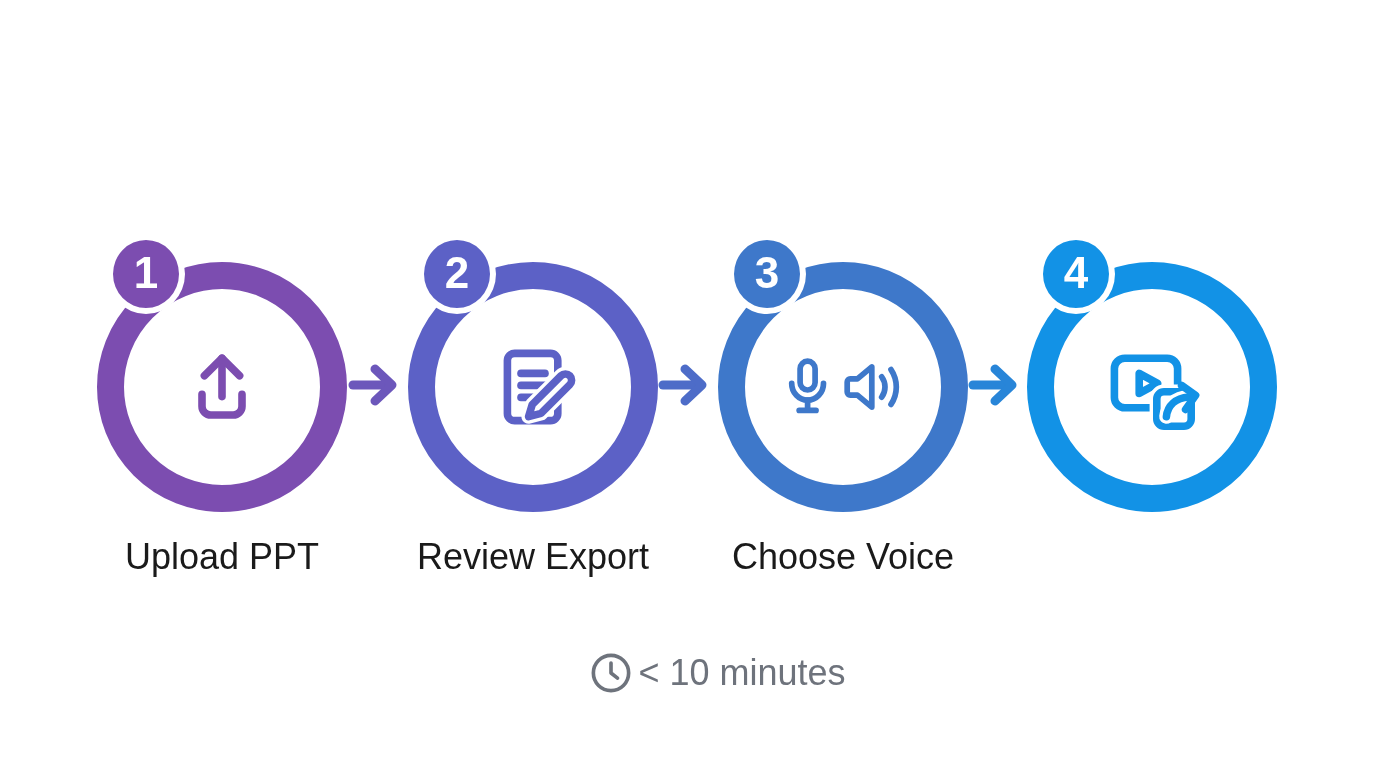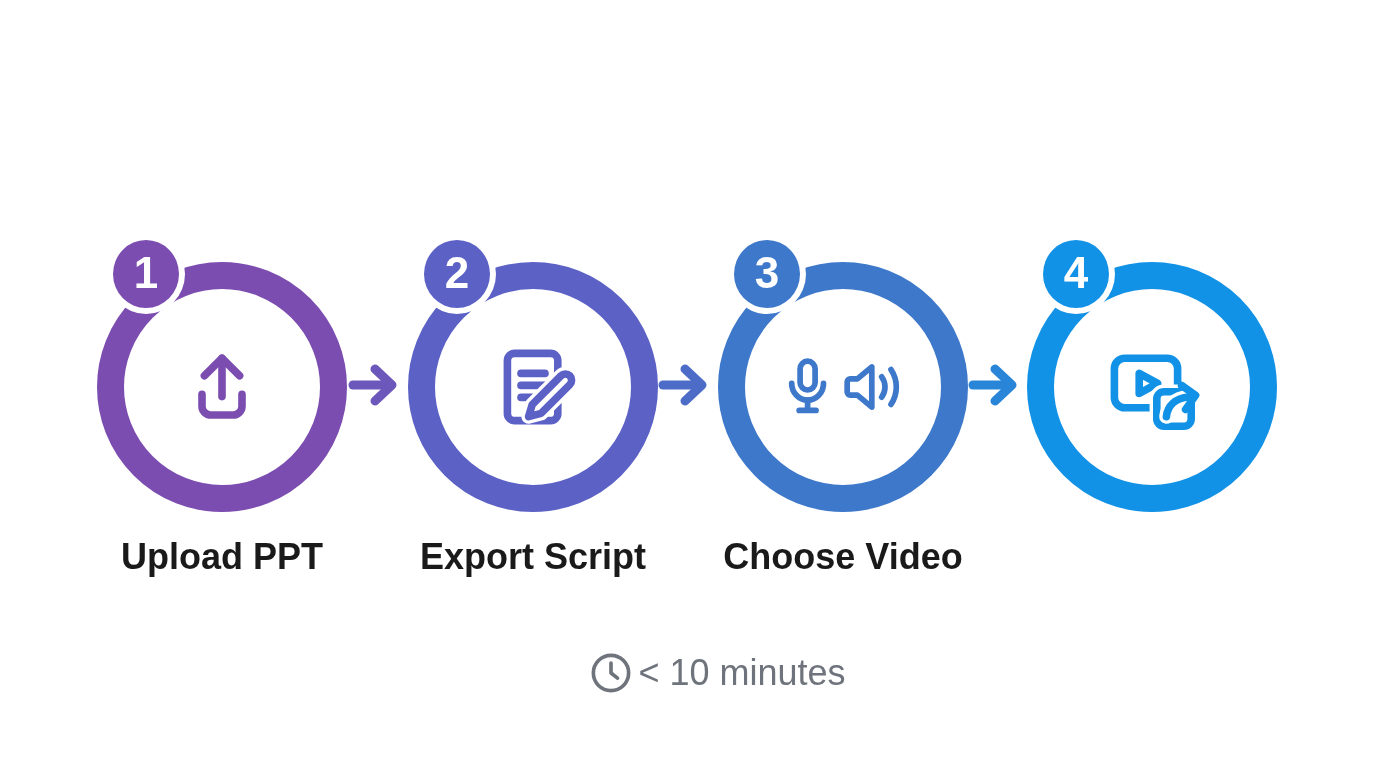--- a/index.html
+++ b/index.html
@@ -17,21 +17,21 @@
   }
   .badge{
     position:absolute;left:40px;top:4px;width:66px;height:66px;
     background:var(--c);border:6px solid #fff;border-radius:50%;
     display:flex;align-items:center;justify-content:center;
     color:#fff;font-size:44px;font-weight:700;line-height:1;
     padding-bottom:2px;box-sizing:content-box;
   }
   .step-label{
     position:absolute;left:0;top:306px;width:100%;text-align:center;
-    font-size:36px;font-weight:700;color:var(--label,#1a1a1a);white-space:nowrap;
+    font-size:36px;font-weight:400;color:var(--label,#1a1a1a);white-space:nowrap;
   }
   .icon svg{display:block;}
   .arrow{position:absolute;top:360px;width:62px;height:50px;color:var(--c);}
   .footer{
     position:absolute;left:0;top:650px;width:100%;
     display:flex;align-items:center;justify-content:center;gap:4px;
     color:var(--c,#6e737c);font-size:36px;font-weight:400;padding-left:29px;
   }
   svg{overflow:visible;}
 </style>
@@ -72,21 +72,21 @@
             <path d="M9 11.6h6"></path>
             <path d="M9 14.6h3.2"></path>
           <path d="M10.9 19.4l.9-3 7.2-7.2c.6-.6 1.6-.6 2.2 0s.6 1.6 0 2.2l-7.2 7.2z" stroke="#fff" stroke-width="3.6"></path>
           <path d="M10.9 19.4l.9-3 7.2-7.2c.6-.6 1.6-.6 2.2 0s.6 1.6 0 2.2l-7.2 7.2z"></path>
         </svg>
       </span>
     </div>
     <div class="badge">
       <span>2</span>
     </div>
-    <div class="step-label">Export Script</div>
+    <div class="step-label">Review Export</div>
   </div>
 
   <div class="arrow" style="left: 657px; --c: #4D6CC8;">
     <svg width="62" height="50" viewBox="0 0 62 50" fill="none" stroke="currentColor" stroke-width="9" stroke-linecap="round" stroke-linejoin="round">
       <path d="M6 25h36"></path>
         <path d="M28 9l17 16-17 16"></path>
     </svg>
   </div>
 
   <div class="step" style="left: 688px; --c: #3E78CA;">
@@ -99,21 +99,21 @@
             <path d="M7.4 18.8h5.6"></path>
           <path d="M31.6 4.3v13.4l-4.8-4h-2.4a1 1 0 0 1-1-1V9.3a1 1 0 0 1 1-1h2.4z"></path>
           <path d="M34.9 7.6a5.8 5.8 0 0 1 0 6.8"></path>
           <path d="M38 5.2a10.4 10.4 0 0 1 0 11.6"></path>
         </svg>
       </span>
     </div>
     <div class="badge">
       <span>3</span>
     </div>
-    <div class="step-label">Choose Video</div>
+    <div class="step-label">Choose Voice</div>
   </div>
 
   <div class="arrow" style="left: 967px; --c: #2885D8;">
     <svg width="62" height="50" viewBox="0 0 62 50" fill="none" stroke="currentColor" stroke-width="9" stroke-linecap="round" stroke-linejoin="round">
       <path d="M6 25h36"></path>
         <path d="M28 9l17 16-17 16"></path>
     </svg>
   </div>
 
   <div class="step" style="left: 997px; --c: #1292E6;">

